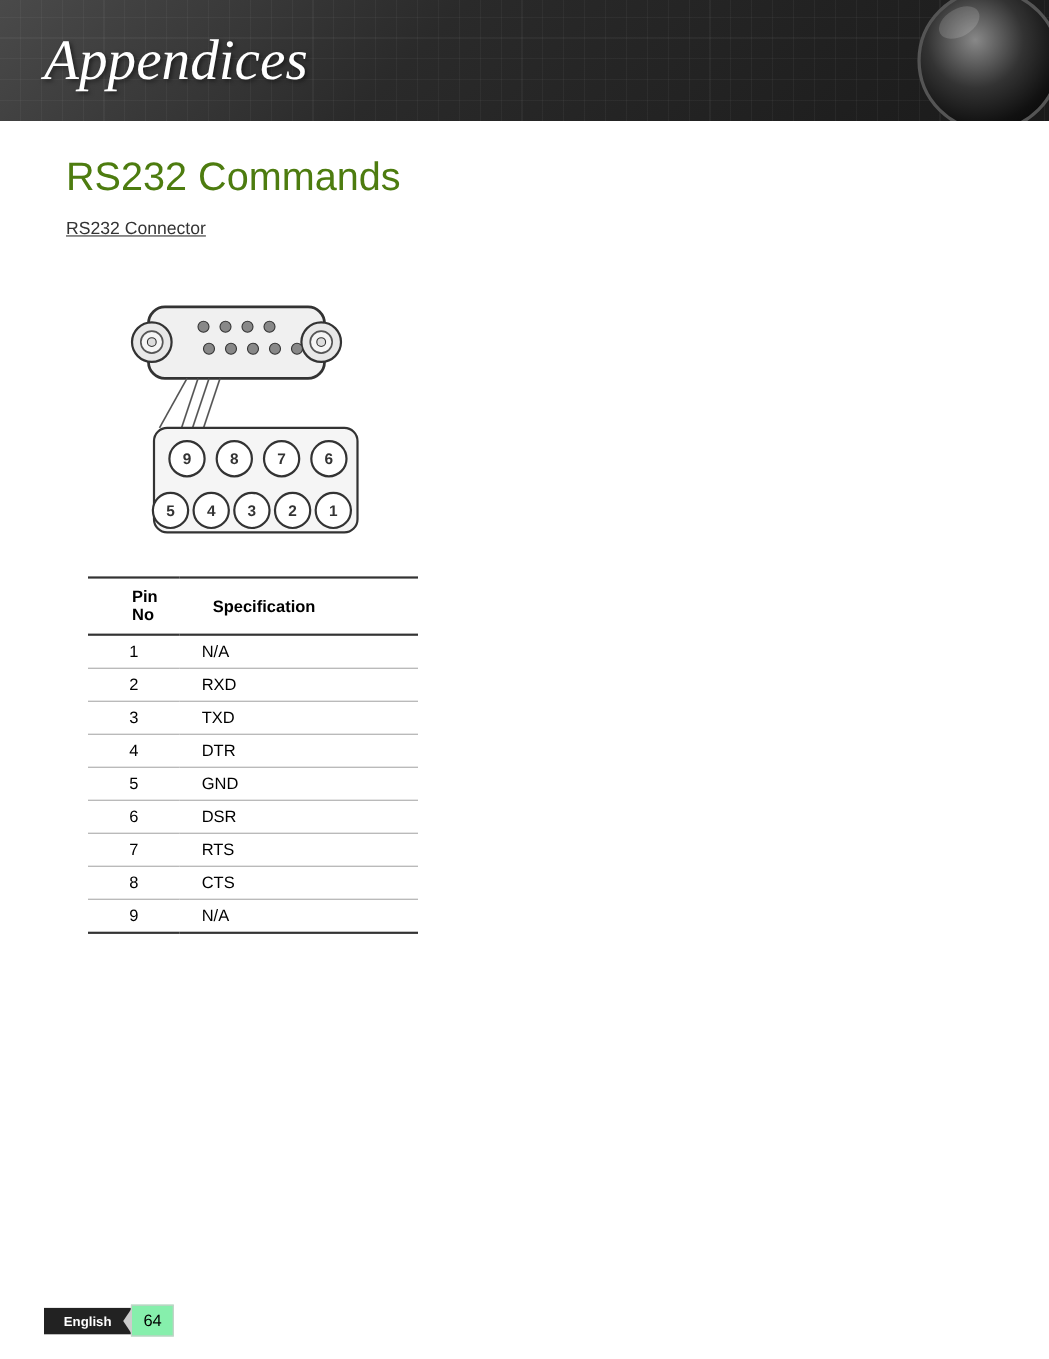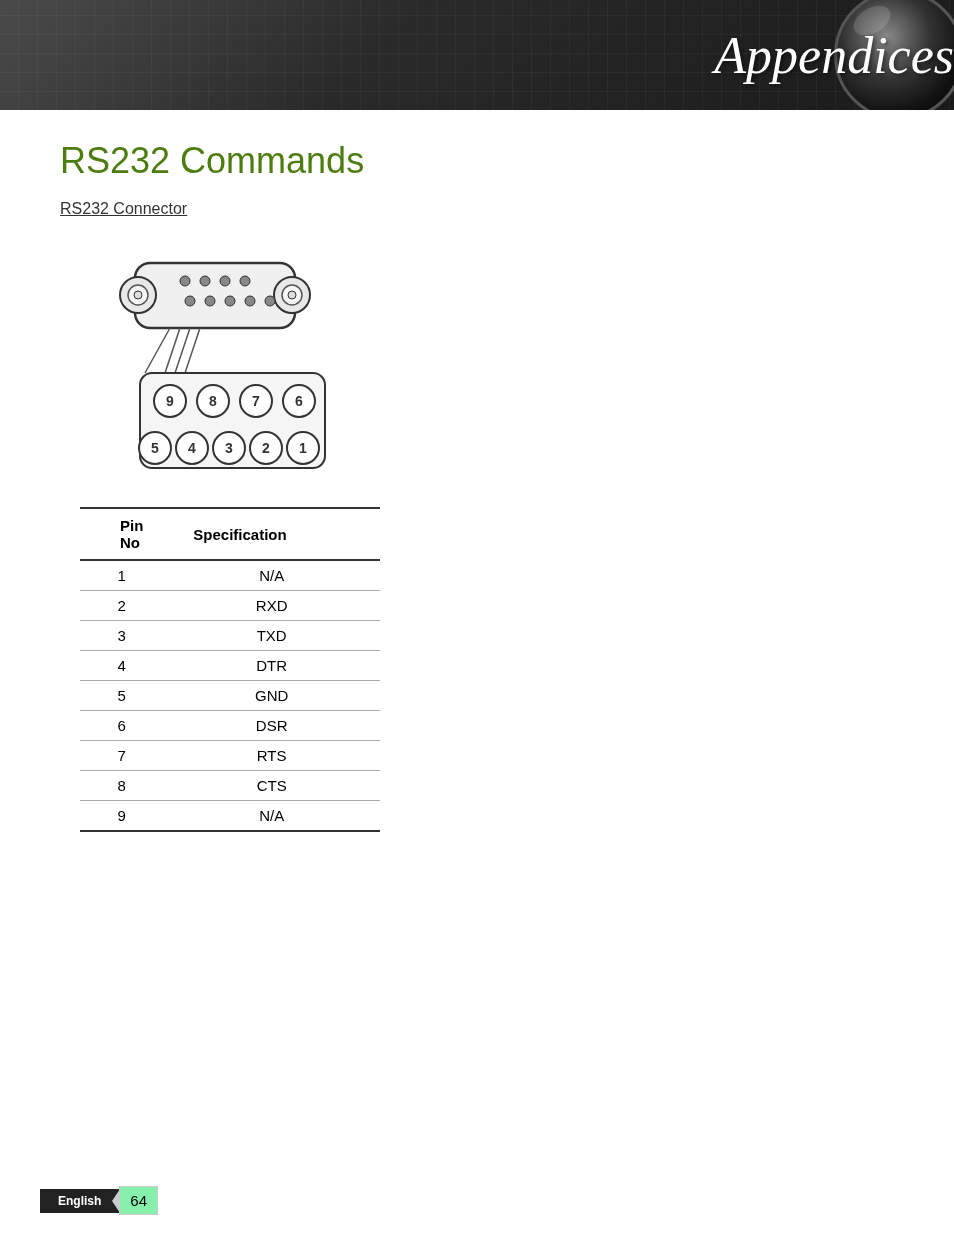--- a/index.html
+++ b/index.html
@@ -14,21 +14,20 @@
 
     
     .header-banner {
       width: 100%;
       height: 110px;
       background: linear-gradient(135deg, #4a4a4a 0%, #2a2a2a 40%, #1a1a1a 100%);
       position: relative;
       overflow: hidden;
       display: flex;
       align-items: center;
-      justify-content: flex-end;
     }
 
     .header-banner::before {
       content: '';
       position: absolute;
       top: 0; left: 0; right: 0; bottom: 0;
       background-image: 
         repeating-linear-gradient(0deg, transparent, transparent 18px, rgba(255,255,255,0.04) 18px, rgba(255,255,255,0.04) 19px),
         repeating-linear-gradient(90deg, transparent, transparent 18px, rgba(255,255,255,0.04) 18px, rgba(255,255,255,0.04) 19px);
     }
@@ -85,21 +84,21 @@
       font-weight: normal;
       color: #4d7c0f;
       margin-bottom: 18px;
     }
 
     .section-link {
       font-size: 16px;
       color: #333;
       text-decoration: underline;
       display: inline-block;
-      margin-bottom: 25px;
+      margin-bottom: 41px;
       cursor: pointer;
     }
 
     
     .connector-diagram {
       margin-left: 20px;
       margin-bottom: 30px;
       width: 280px;
     }
 
@@ -138,21 +137,21 @@
       font-size: 15px;
       border-bottom: 1px solid #aaa;
     }
 
     .pin-table td:first-child {
       text-align: center;
       width: 80px;
     }
 
     .pin-table td:last-child {
-      text-align: center;
+      text-align: left;
     }
 
     .pin-table tr:last-child td {
       border-bottom: 2px solid #333;
     }
 
     
     .footer {
       position: absolute;
       bottom: 20px;

